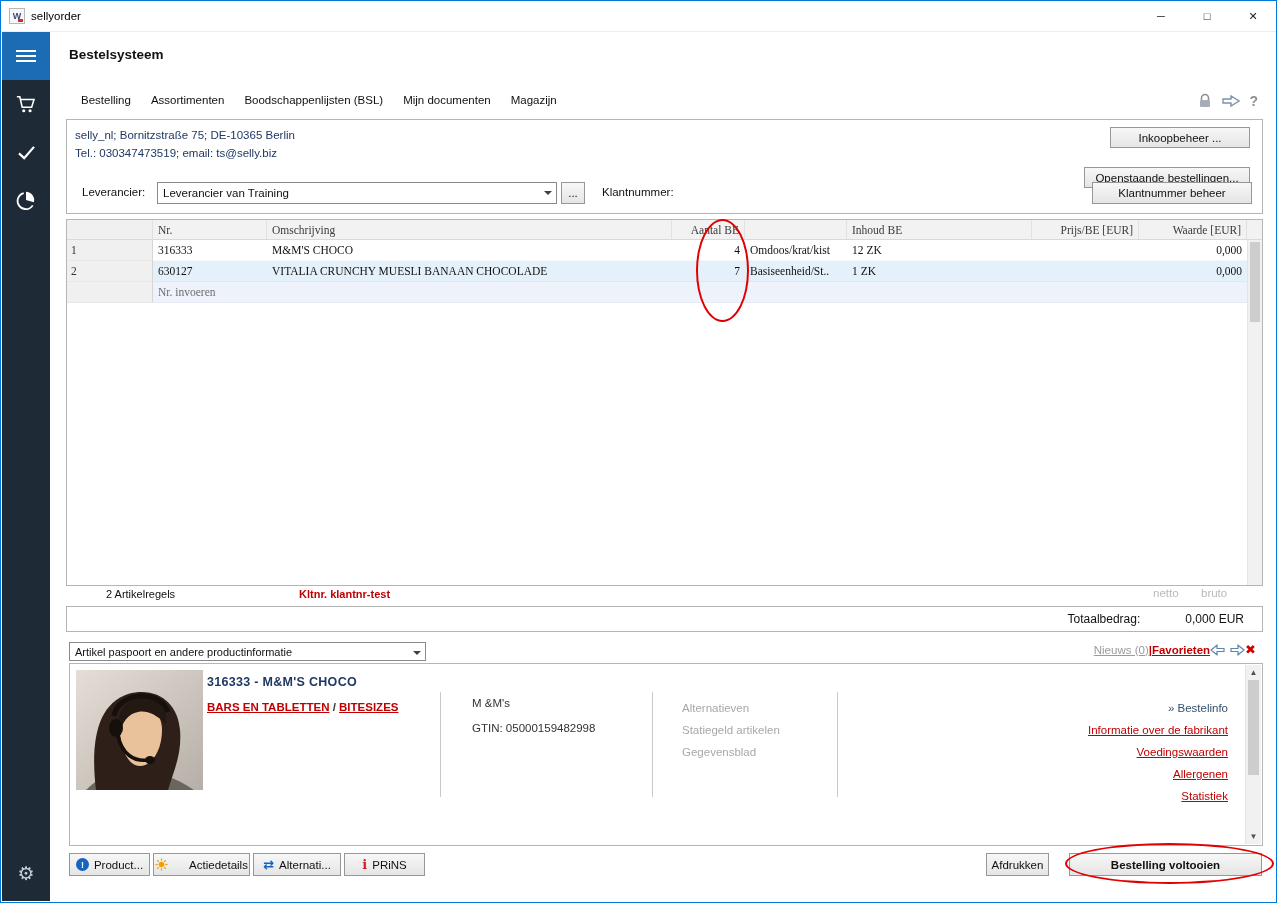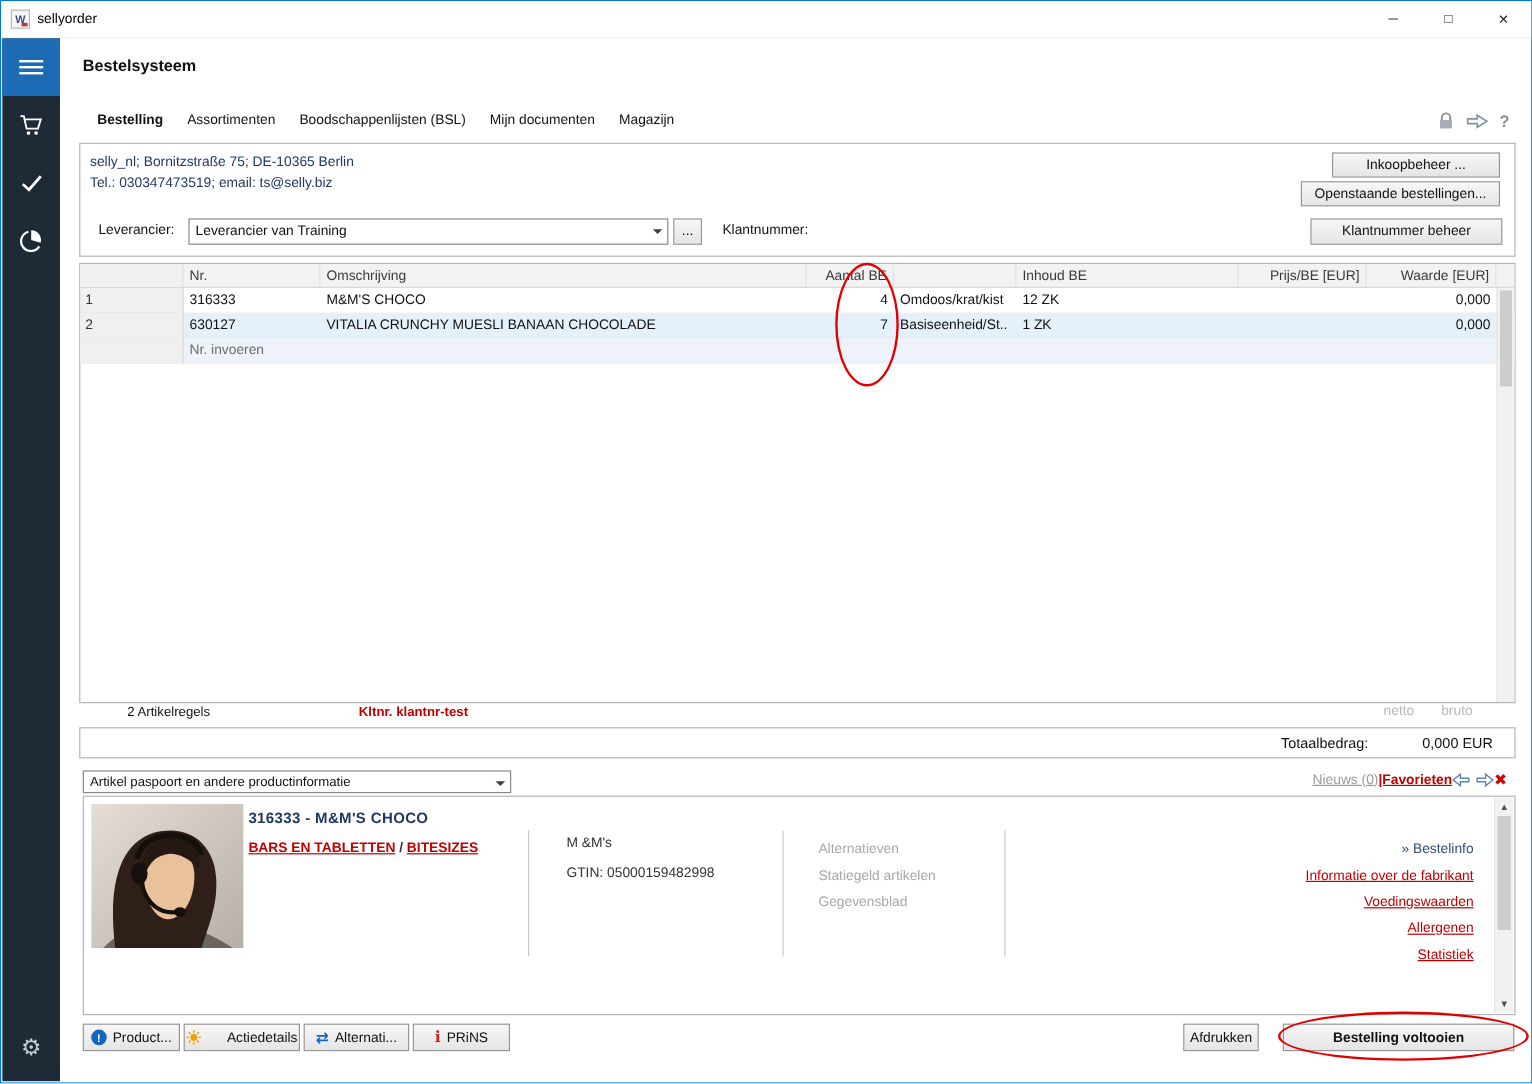--- a/index.html
+++ b/index.html
@@ -23,43 +23,43 @@
   .sidebar { position: absolute; left: 1px; top: 31px; bottom: 1px; width: 48px; background: var(--sidebar-bg, #1e2b37); }
   .side-item { width: 48px; height: 48px; display: flex; align-items: center; justify-content: center; }
   .side-item.menu { background: var(--sidebar-blue, #1b6cb5); }
   .hamburger i { display: block; width: 20px; height: 2px; background: #fff; margin: 3px 0; }
   .side-item.gear { position: absolute; bottom: 4px; left: 0; }
   .gear-glyph { font-size: 19px; color: #c3cdd6; }
 
   
   .page-title { position: absolute; left: 68px; top: 46px; font-size: 13.5px; font-weight: bold; }
   .tabs { position: absolute; left: 80px; top: 93px; display: flex; gap: 20px; font-size: 11.5px; }
-  .tab.active { font-weight: bold; }
+  .tab.active { font-weight: normal; }
   .tab-icons { position: absolute; top: 92px; right: 18px; display: flex; gap: 9px; align-items: center; }
   .help-glyph { color: #8f8f8f; font-size: 14px; font-weight: bold; }
 
   
   .info-box { position: absolute; left: 65px; top: 118px; width: 1197px; height: 95px; border: 1px solid #b5b5b5; background: #fff; }
   .addr { position: absolute; left: 8px; top: 6px; color: var(--navy, #1f3864); line-height: 18px; }
   .btn { border: 1px solid #979797; background: linear-gradient(#f7f7f7, #e5e5e5); display: flex; align-items: center; justify-content: center; font-size: 11.5px; cursor: default; white-space: nowrap; }
   .btn-inkoop { position: absolute; top: 7px; right: 12px; width: 140px; height: 21px; }
-  .btn-open  { position: absolute; top: 31px; right: 12px; width: 166px; height: 21px; }
+  .btn-open  { position: absolute; top: 47px; right: 12px; width: 166px; height: 21px; }
   .sup-label { position: absolute; left: 15px; top: 66px; }
   .cust-label { position: absolute; left: 535px; top: 66px; }
   .combo { border: 1px solid #8a8a8a; background: #fff; display: flex; align-items: center; padding-left: 5px; height: 22px; position: absolute; }
   .combo .cv { overflow: hidden; white-space: nowrap; flex: 1; }
   .combo .ar { width: 17px; align-self: stretch; display: flex; align-items: flex-start; justify-content: center; padding-top: 8px; }
   .combo .ar::after { content: ""; border: 4px solid transparent; border-top-color: #404040; }
   .combo1 { left: 90px; top: 62px; width: 400px; }
   .btn-more { position: absolute; left: 494px; top: 62px; width: 24px; height: 22px; }
   .combo2 { left: 620px; top: 62px; width: 396px; }
   .btn-klant { position: absolute; left: 1025px; top: 62px; width: 160px; height: 22px; }
 
   
-  .table-box { position: absolute; left: 65px; top: 218px; width: 1197px; height: 367px; border: 1px solid #b5b5b5; background: #fff; }
+  .table-box { position: absolute; left: 65px; top: 218px; width: 1197px; height: 367px; border: 1px solid #b5b5b5; background: #fff; font-family: Liberation Serif, serif; }
   .grid-row { display: grid; grid-template-columns: 86px 114px 405px 73px 102px 185px 107px 108px; height: 21px; line-height: 21px; }
   .thead { height: 20px; line-height: 20px; background: #f2f2f2; border-bottom: 1px solid #d9d9d9; color: #3a3a3a; }
   .thead .c { border-right: 1px solid #e1e1e1; }
   .c { padding: 0 5px; overflow: hidden; white-space: nowrap; }
   .c.num { text-align: right; }
   .gutter { background: #f0f0f0; border-right: 1px solid #d5d5d5; color: #333; padding-left: 4px; }
   .row .c { border-bottom: 1px solid rgba(0,0,0,0.03); }
   .row.selected { background: var(--selected-row, #e4f1fb); }
   .row.entry { background: var(--entry-row, #edf2fb); }
   .row.entry .placeholder { color: #6d6d6d; }

